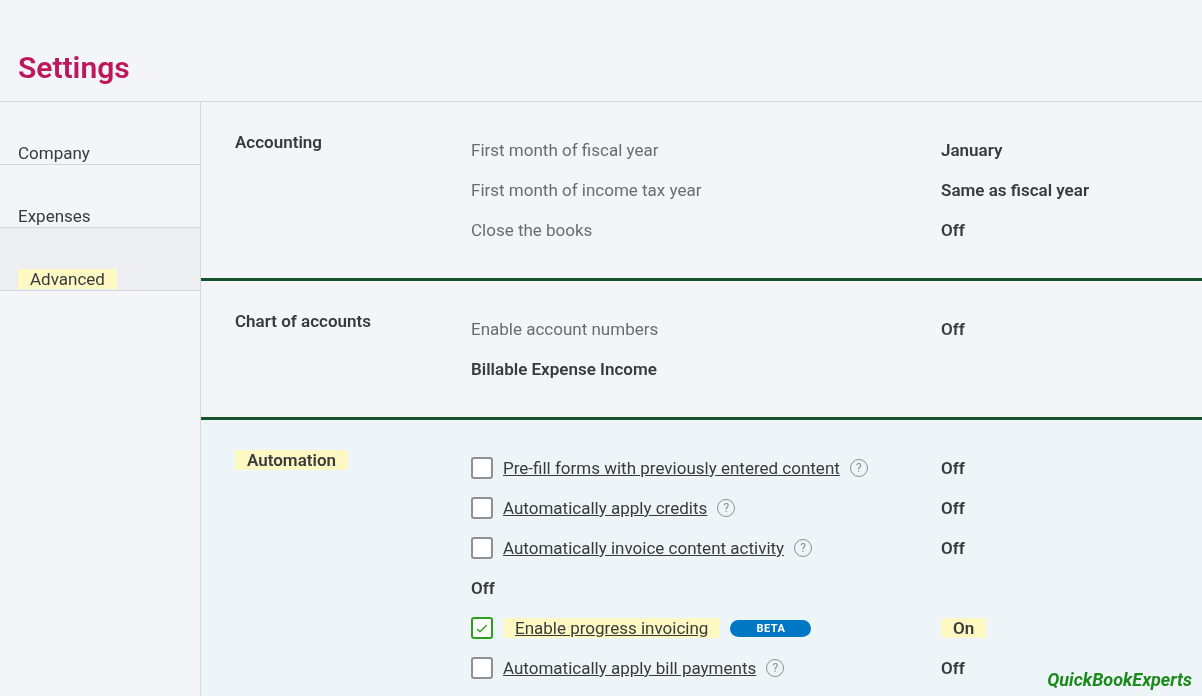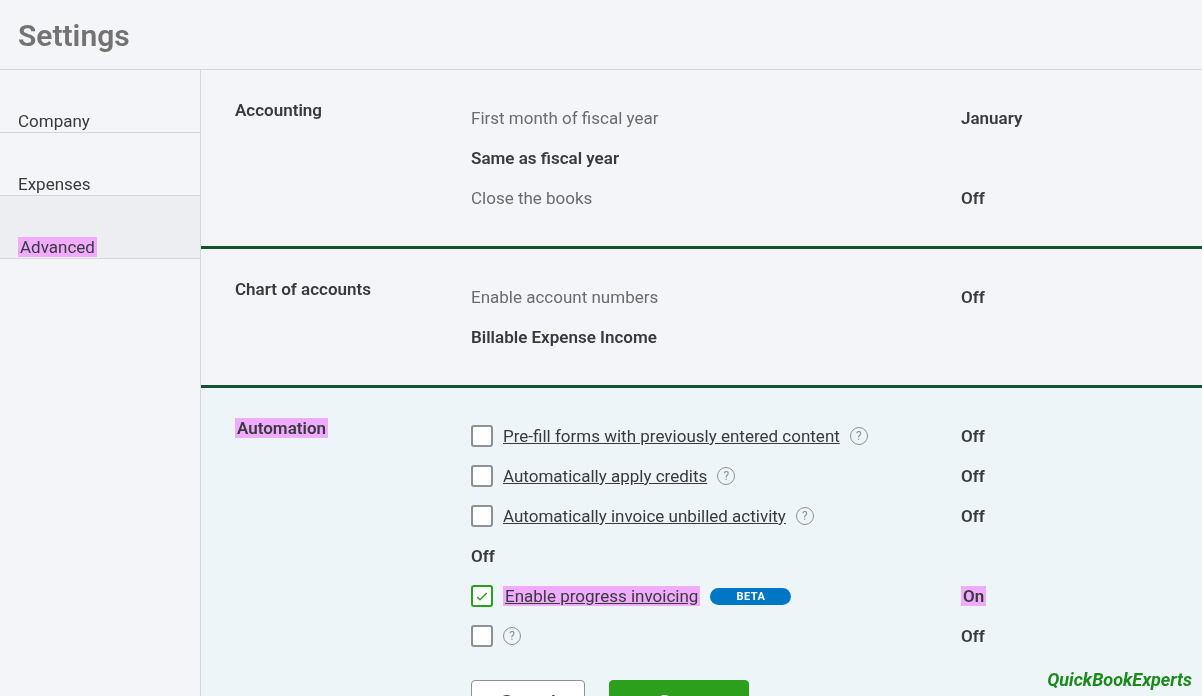--- a/index.html
+++ b/index.html
@@ -9,21 +9,22 @@
     color: #393a3d;
     width: 1202px;
     height: 696px;
     overflow: hidden;
     position: relative;
   }
   .page-title {
     font-size: 30px;
     font-weight: 600;
     padding: 18px 0 16px 18px;
-    color: #737373;
+    color: #be185d;
+    margin-top: 32px;
   }
   .layout {
     display: flex;
     border-top: 1px solid #d4d7dc;
   }
   
   .sidebar {
     width: 201px;
     border-right: 1px solid #d4d7dc;
     background: transparent;
@@ -35,21 +36,21 @@
     padding-left: 18px;
     border-bottom: 1px solid #d4d7dc;
     font-size: 17px;
     color: #393a3d;
     cursor: pointer;
   }
   .sidebar-item.active {
     background: #eceef1;
   }
   .sidebar-item .label { display:inline-block;margin-top:40px; }
-  .hl { background: #f0abfc; padding: 0 2px; text-align: center; }
+  .hl { background: #fef9c3; padding: 0 12px; text-align: center; }
   
   .content {
     flex: 1;
     padding: 0;
   }
   .section {
     display: flex;
     padding: 28px 20px 28px 34px;
     border-bottom: 3px solid #14532d;
   }
@@ -61,21 +62,20 @@
     color: #393a3d;
     padding-top: 2px;
   }
   .section-body {
     flex: 1;
   }
   .row {
     display: flex;
     align-items: center;
     min-height: 40px;
-    gap: 20px;
   }
   .row .field-label {
     width: 470px;
     font-size: 17px;
     color: #6b6c72;
     display: flex;
     align-items: center;
     gap: 10px;
   }
   .row .field-value {
@@ -180,20 +180,21 @@
   <div class="content">
 
     <div class="section">
       <div class="section-label">Accounting</div>
       <div class="section-body">
         <div class="row">
           <div class="field-label">First month of fiscal year</div>
           <div class="field-value">January</div>
         </div>
         <div class="row">
+          <div class="field-label">First month of income tax year</div>
           <div class="field-value">Same as fiscal year</div>
         </div>
         <div class="row">
           <div class="field-label">Close the books</div>
           <div class="field-value">Off</div>
         </div>
       </div>
     </div>
 
     <div class="section">
@@ -229,21 +230,21 @@
             <span class="checkbox"></span>
             <span class="opt-text">Automatically apply credits</span>
             <span class="help-icon">?</span>
           </div>
           <div class="field-value">Off</div>
         </div>
 
         <div class="row">
           <div class="field-label">
             <span class="checkbox"></span>
-            <span class="opt-text">Automatically invoice unbilled activity</span>
+            <span class="opt-text">Automatically invoice content activity</span>
             <span class="help-icon">?</span>
           </div>
           <div class="field-value">Off</div>
         </div>
 
         <div class="row">
           <div class="field-value">Off</div>
         </div>
 
         <div class="row">
@@ -255,20 +256,21 @@
               </span>
             <span class="opt-text hl">Enable progress invoicing</span>
             <span class="beta-badge">BETA</span>
           </div>
           <div class="field-value"><span class="hl">On</span></div>
         </div>
 
         <div class="row">
           <div class="field-label">
             <span class="checkbox"></span>
+            <span class="opt-text">Automatically apply bill payments</span>
             <span class="help-icon">?</span>
           </div>
           <div class="field-value">Off</div>
         </div>
 
         <div class="btn-row">
           <button class="btn secondary">Cancel</button>
           <button class="btn primary">Save</button>
         </div>
 

